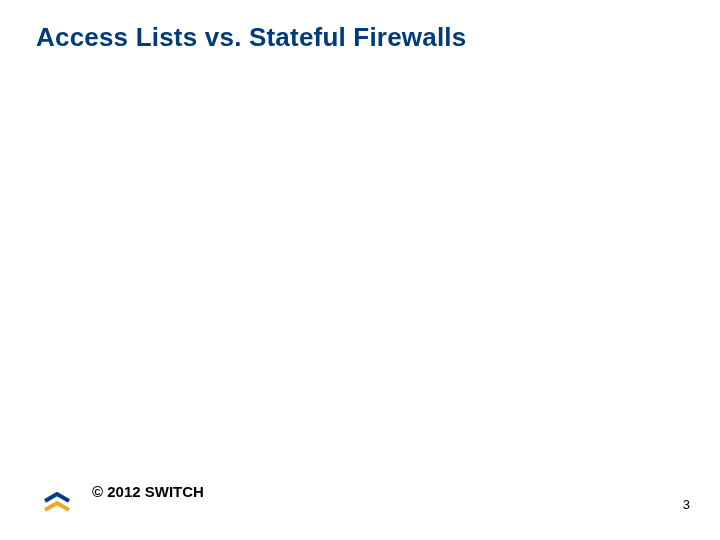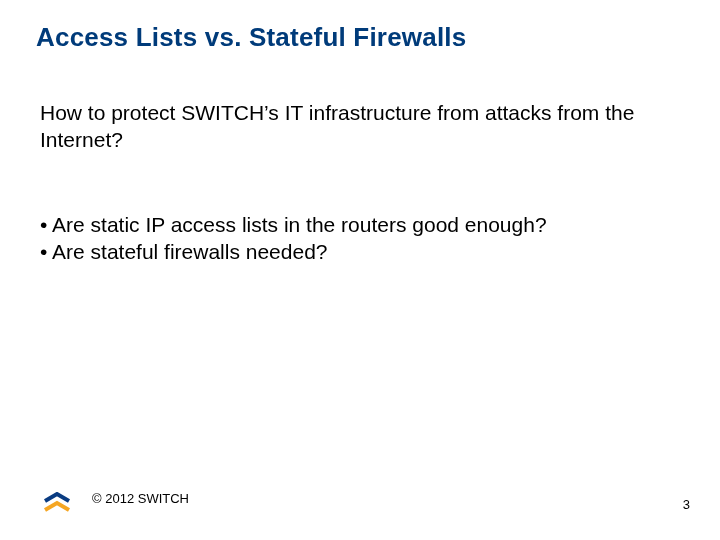--- a/index.html
+++ b/index.html
@@ -60,47 +60,40 @@
     bottom: 2px;
     display: flex;
     align-items: center;
   }
   .logo svg {
     display: block;
   }
   .copyright {
     position: absolute;
     left: 48px;
-    bottom: 8px;
-    font-size: 13px;
+    bottom: 14px;
+    font-size: 15px;
     color: #000000;
+    font-weight: bold;
   }
   .pagenum {
     position: absolute;
     right: 0;
     bottom: 2px;
     font-size: 13px;
     color: #000000;
   }
 </style>
 </head>
 <body>
 
 <div class="slide">
 
   <div class="title">Access Lists vs. Stateful Firewalls</div>
 
-  <div class="body">
-    <div class="intro">How to protect SWITCH’s IT infrastructure from attacks from the Internet?</div>
-
-    <div class="bullets">
-      <span class="bullet-line">• Are static IP access lists in the routers good enough?</span>
-      <span class="bullet-line">• Are stateful firewalls needed?</span>
-    </div>
-  </div>
 
   <div class="footer">
     <span class="logo">
       <svg width="28" height="20" viewBox="0 0 28 20">
         <polyline points="1,9 13,2 25,9" stroke="#0a3c82" stroke-width="4" fill="none" stroke-linecap="butt" stroke-linejoin="miter"></polyline>
         <polyline points="1,18 13,11 25,18" stroke="#f5a623" stroke-width="4" fill="none" stroke-linecap="butt" stroke-linejoin="miter"></polyline>
       </svg>
     </span>
     <span class="copyright">© 2012 SWITCH</span>
     <span class="pagenum">3</span>

